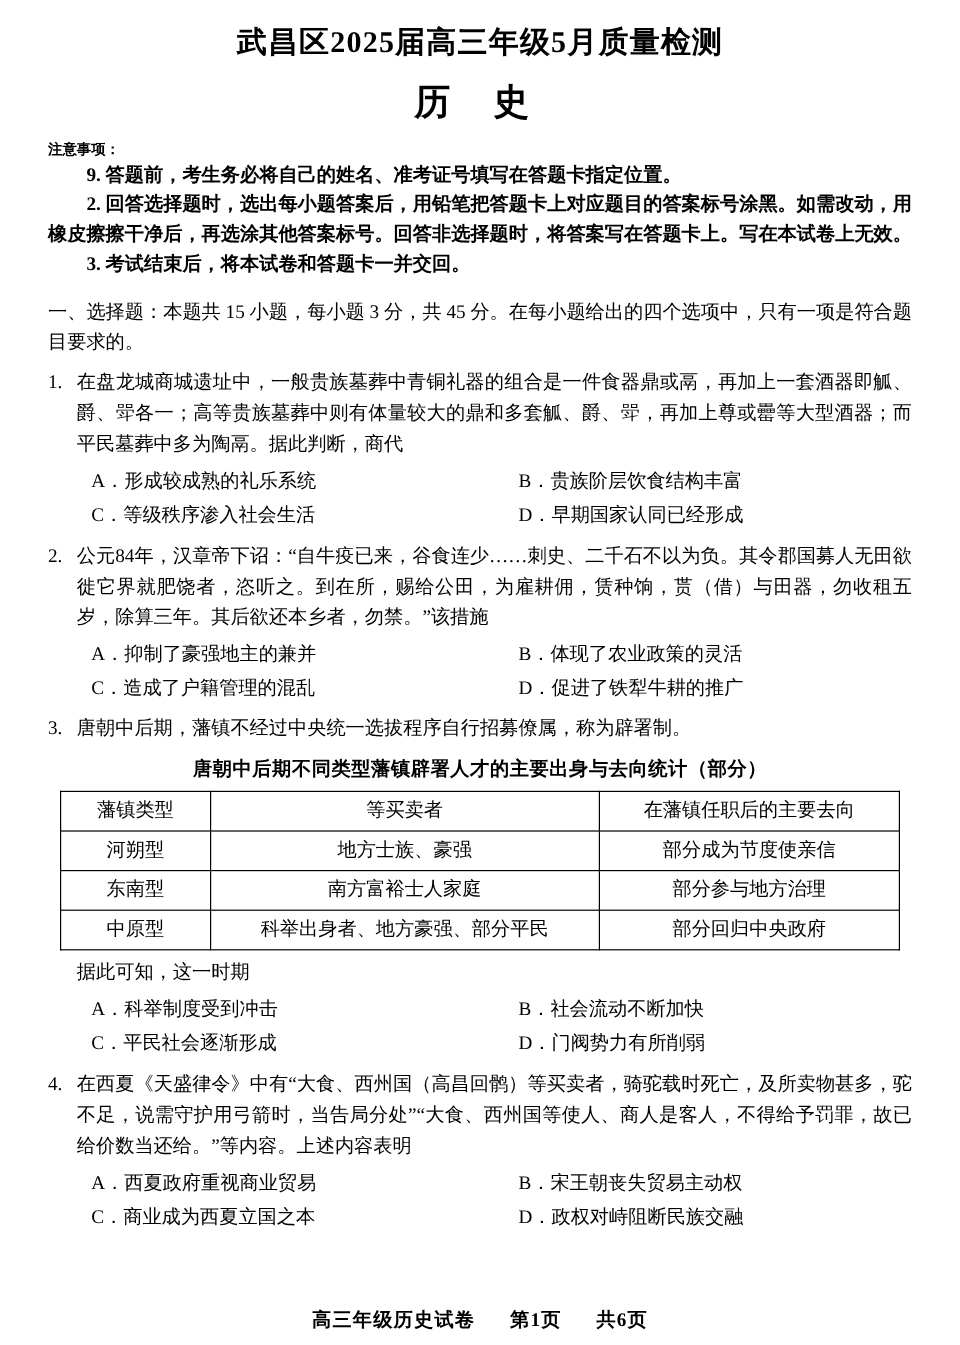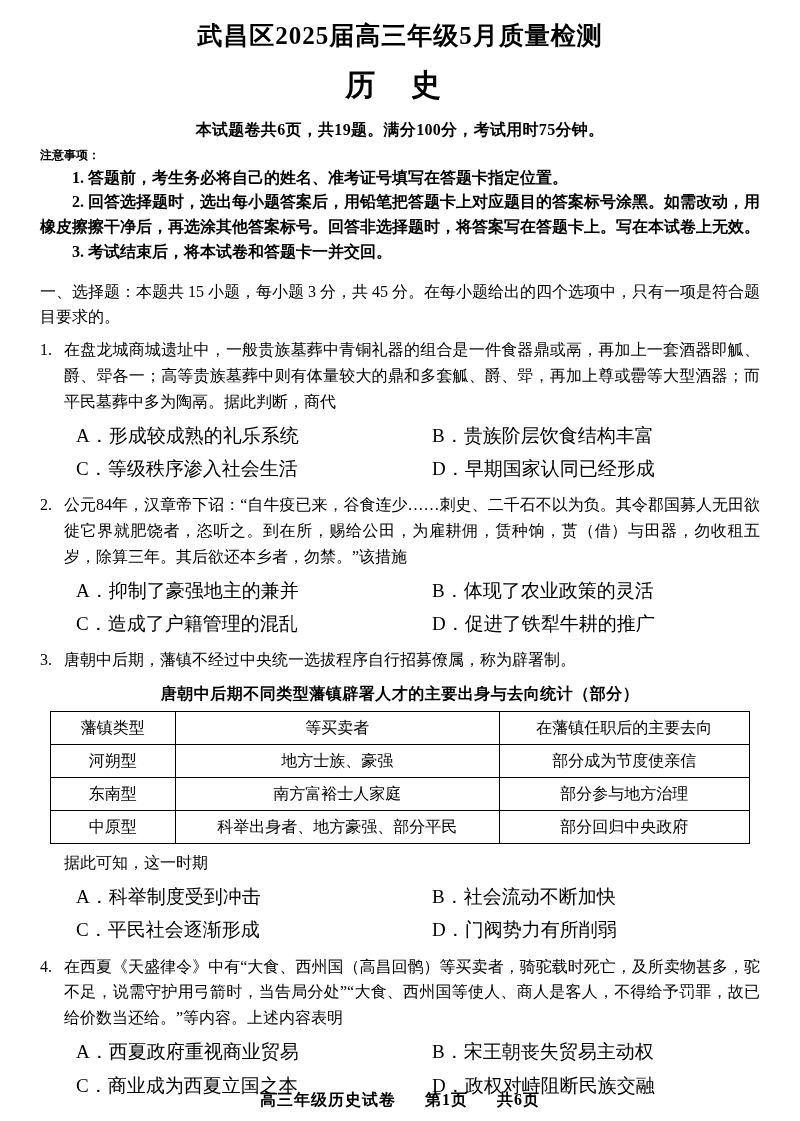--- a/index.html
+++ b/index.html
@@ -78,21 +78,21 @@
     text-align: left;
   }
   .q-text {
     flex: 1;
     text-align: justify;
   }
   .options {
     display: flex;
     flex-wrap: wrap;
     margin: 4px 0 0 24px;
-    font-size: 19px;
+    font-size: 16px;
     line-height: 1.75;
   }
   .opt {
     width: 50%;
     box-sizing: border-box;
   }
   .opt.left { padding-left: 12px; }
   .opt.right { padding-left: 20px; }
 
   .table-wrap {
@@ -137,24 +137,23 @@
   }
   .footer .fpart { margin: 0 12px; }
 </style>
 </head>
 <body>
 
 <div class="page">
 
   <div class="doc-title">武昌区2025届高三年级5月质量检测</div>
   <div class="subject-title">历  史</div>
-  <div class="exam-meta">本试题卷共6页，共19题。满分100分，考试用时75分钟。</div>
 
   <div class="notice-head">注意事项：</div>
-  <p class="notice-item">1. 答题前，考生务必将自己的姓名、准考证号填写在答题卡指定位置。</p>
+  <p class="notice-item">9. 答题前，考生务必将自己的姓名、准考证号填写在答题卡指定位置。</p>
   <p class="notice-item">2. 回答选择题时，选出每小题答案后，用铅笔把答题卡上对应题目的答案标号涂黑。如需改动，用橡皮擦擦干净后，再选涂其他答案标号。回答非选择题时，将答案写在答题卡上。写在本试卷上无效。</p>
   <p class="notice-item">3. 考试结束后，将本试卷和答题卡一并交回。</p>
 
   <div class="section-head">一、选择题：本题共 15 小题，每小题 3 分，共 45 分。在每小题给出的四个选项中，只有一项是符合题目要求的。</div>
 
   <div class="question">
     <div class="q-row">
       <span class="q-num">1.</span>
       <span class="q-text">在盘龙城商城遗址中，一般贵族墓葬中青铜礼器的组合是一件食器鼎或鬲，再加上一套酒器即觚、爵、斝各一；高等贵族墓葬中则有体量较大的鼎和多套觚、爵、斝，再加上尊或罍等大型酒器；而平民墓葬中多为陶鬲。据此判断，商代</span>
     </div>

